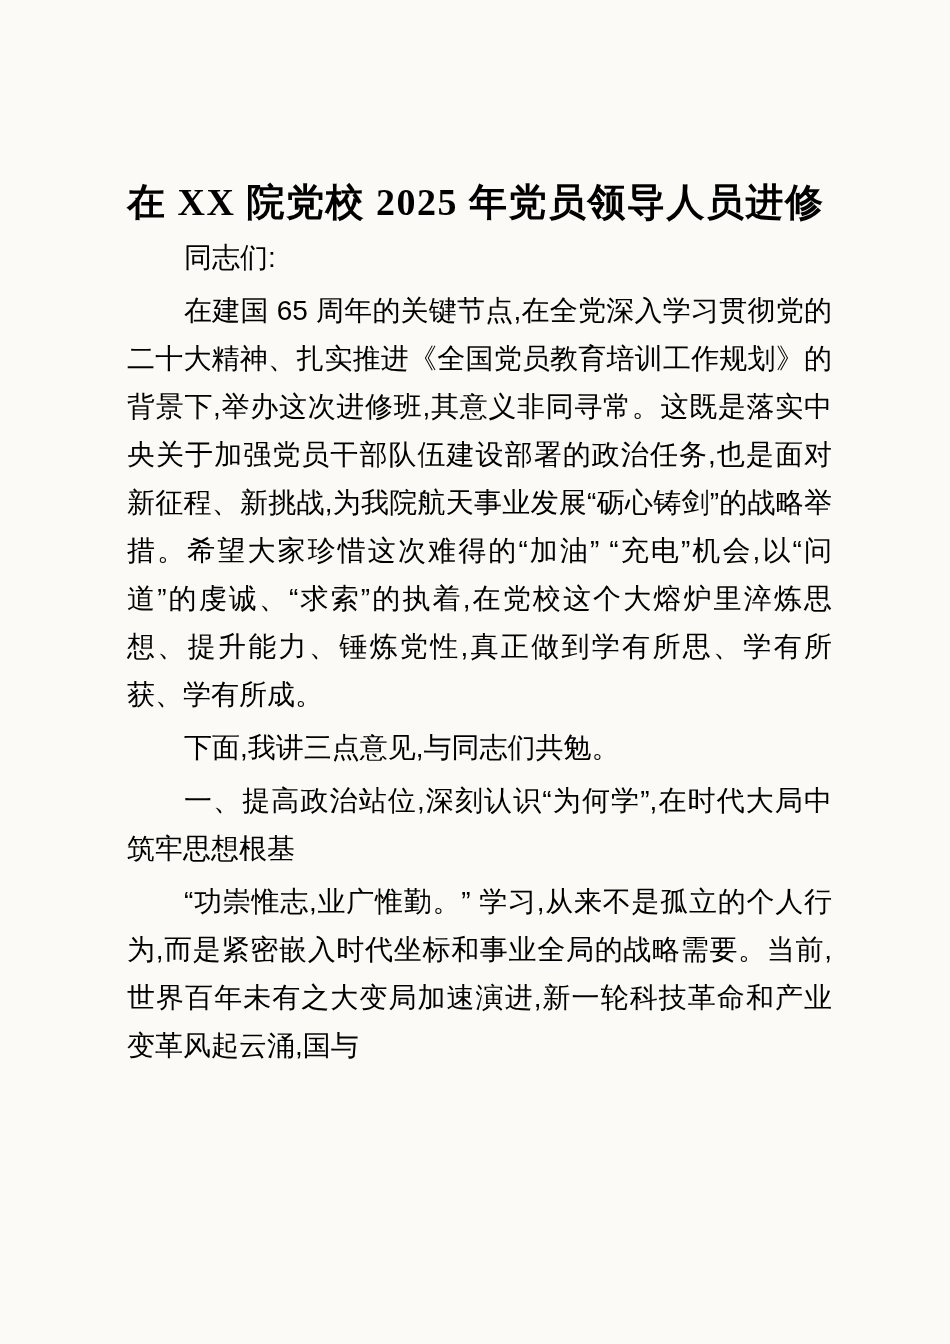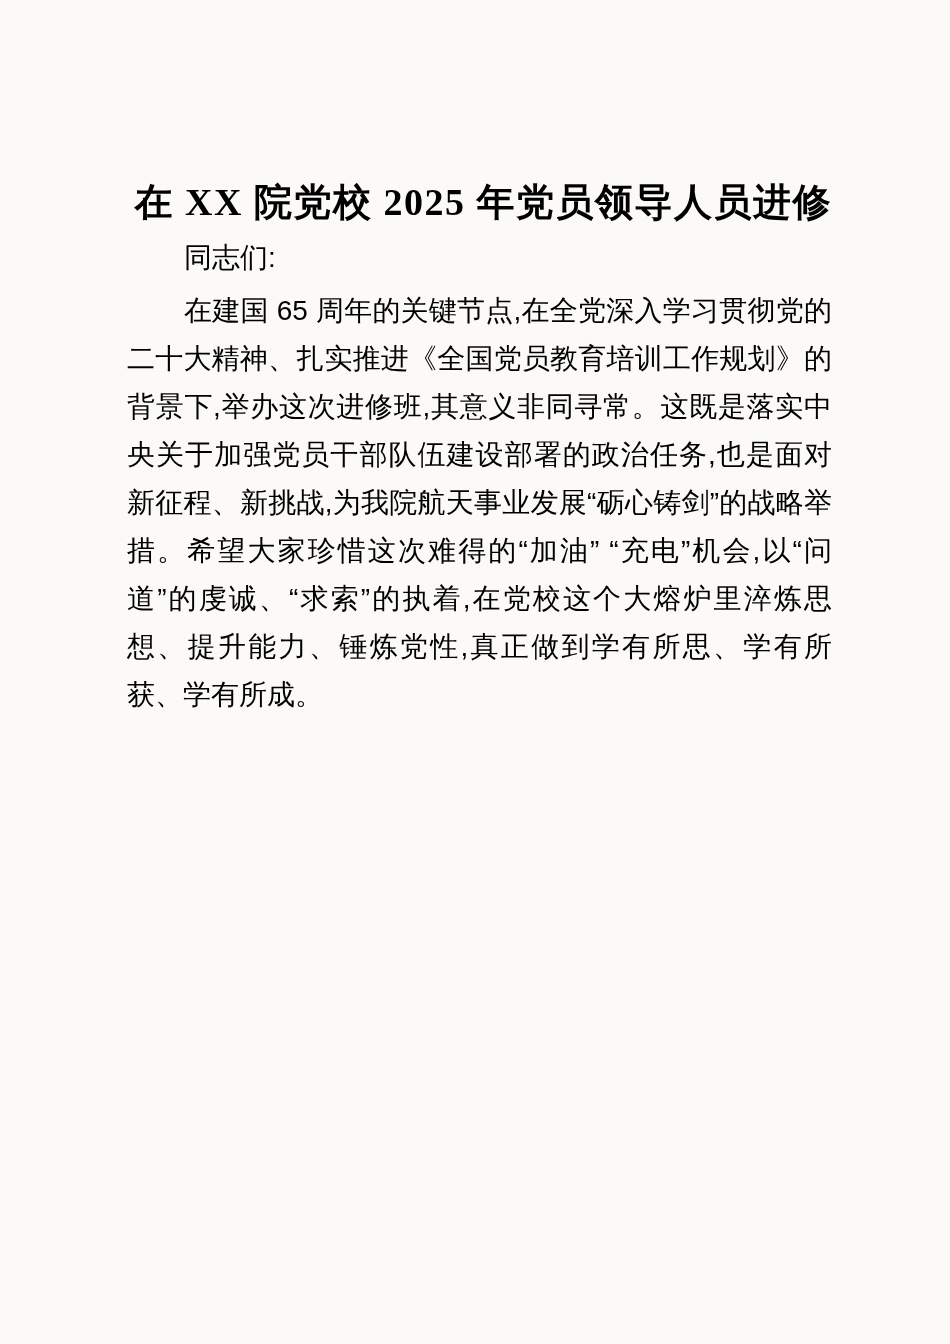--- a/index.html
+++ b/index.html
@@ -20,21 +20,21 @@
       background: #fbfaf6;
       color: #000000;
     }
     .doc-title {
       margin: 0 0 2px 0;
       font-family: "Liberation Serif", serif;
       font-weight: 700;
       font-size: 38px;
       line-height: 60px;
       letter-spacing: 1.5px;
-      text-align: right;
+      text-align: left;
       color: #000000;
     }
     .title-line {
       display: block;
       white-space: nowrap;
     }
     .para {
       margin: 0 0 5px 0;
       font-size: 28px;
       line-height: 48px;
@@ -55,16 +55,19 @@
 
   <h1 class="doc-title">
     <span class="title-line">在 XX 院党校 2025 年党员领导人员进修</span>
   </h1>
 
   <p class="para salutation">同志们:</p>
 
 
   <p class="para">在建国 65 周年的关键节点,在全党深入学习贯彻党的二十大精神、扎实推进《全国党员教育培训工作规划》的背景下,举办这次进修班,其意义非同寻常。这既是落实中央关于加强党员干部队伍建设部署的政治任务,也是面对新征程、新挑战,为我院航天事业发展“砺心铸剑”的战略举措。希望大家珍惜这次难得的“加油” “充电”机会,以“问道”的虔诚、“求索”的执着,在党校这个大熔炉里淬炼思想、提升能力、锤炼党性,真正做到学有所思、学有所获、学有所成。</p>
 
+  <p class="para">下面,我讲三点意见,与同志们共勉。</p>
 
+  <p class="para">一、提高政治站位,深刻认识“为何学”,在时代大局中筑牢思想根基</p>
 
+  <p class="para">“功崇惟志,业广惟勤。” 学习,从来不是孤立的个人行为,而是紧密嵌入时代坐标和事业全局的战略需要。当前,世界百年未有之大变局加速演进,新一轮科技革命和产业变革风起云涌,国与</p>
 
 </div>
 
 </body></html>

